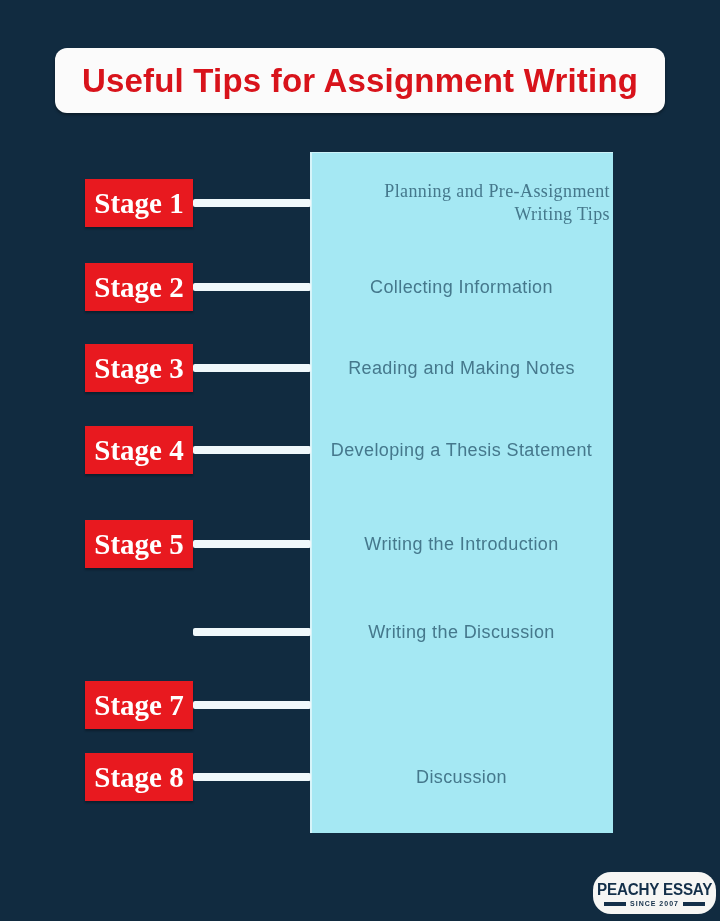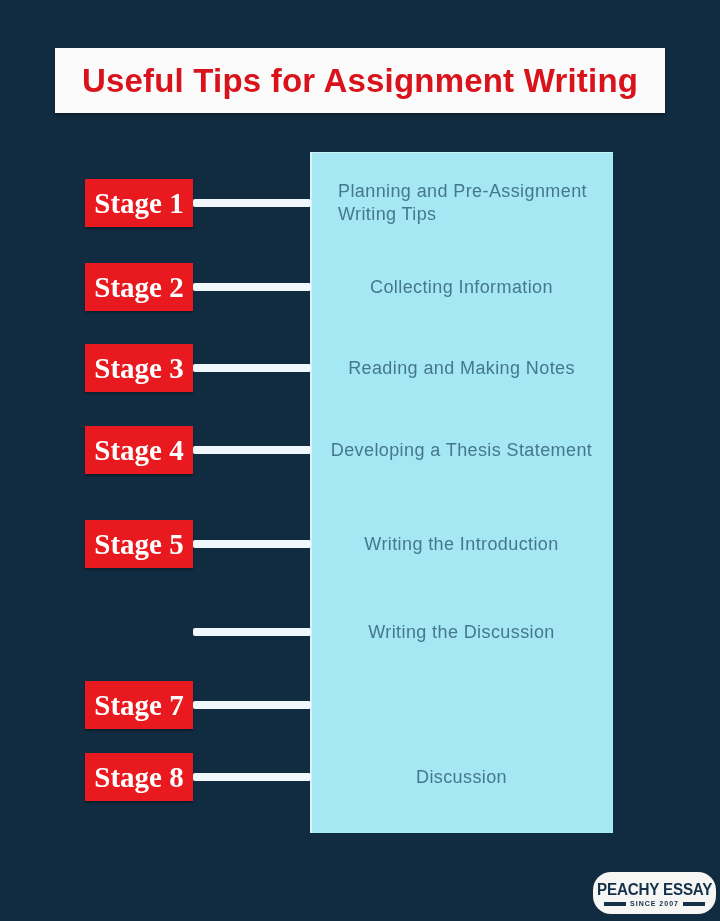--- a/index.html
+++ b/index.html
@@ -11,21 +11,21 @@
     font-family: "Liberation Sans", sans-serif;
     overflow: hidden;
   }
 
   
   .title-box {
     position: absolute;
     left: 55px; top: 48px;
     width: 610px; height: 65px;
     background: #fbfbfb;
-    border-radius: 0;
+    border-radius: 12px;
     display: flex; align-items: center; justify-content: center;
     box-shadow: 0 2px 3px rgba(0,0,0,0.35);
   }
   .title-box h1 {
     color: #d8131b;
     font-size: 33px;
     font-weight: bold;
     letter-spacing: 0.2px;
     white-space: nowrap;
   }
@@ -81,22 +81,23 @@
     width: 303px; height: 48px;
     display: flex; align-items: center; justify-content: center;
     text-align: center;
     color: #45788c;
     font-size: 18px;
     letter-spacing: 0.4px;
     line-height: 23px;
   }
   .desc-left {
     justify-content: flex-start;
-    text-align: left;
+    text-align: right;
     padding-left: 28px;
+    font-family: Liberation Serif, serif;
   }
   .desc-left span { display: inline-block; max-width: 272px; }
 
   
   .logo {
     position: absolute;
     left: 593px; top: 872px;
     width: 123px; height: 42px;
     background: #f6f6f4;
     border-radius: 18px;

